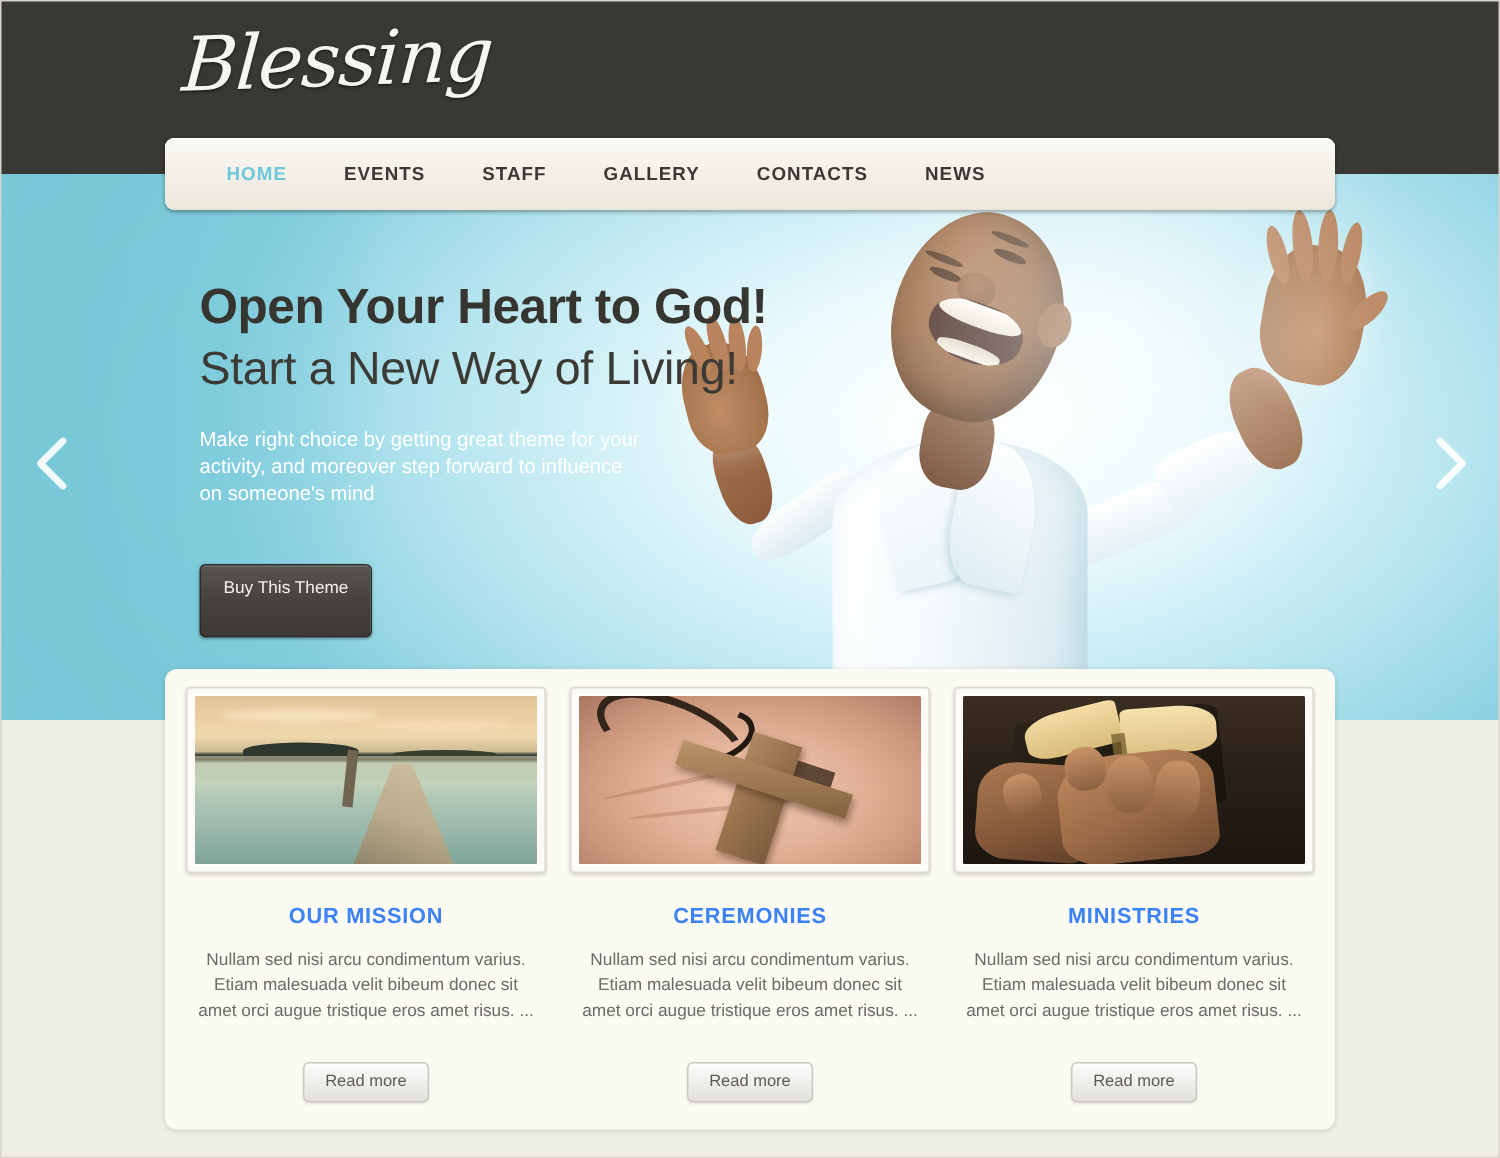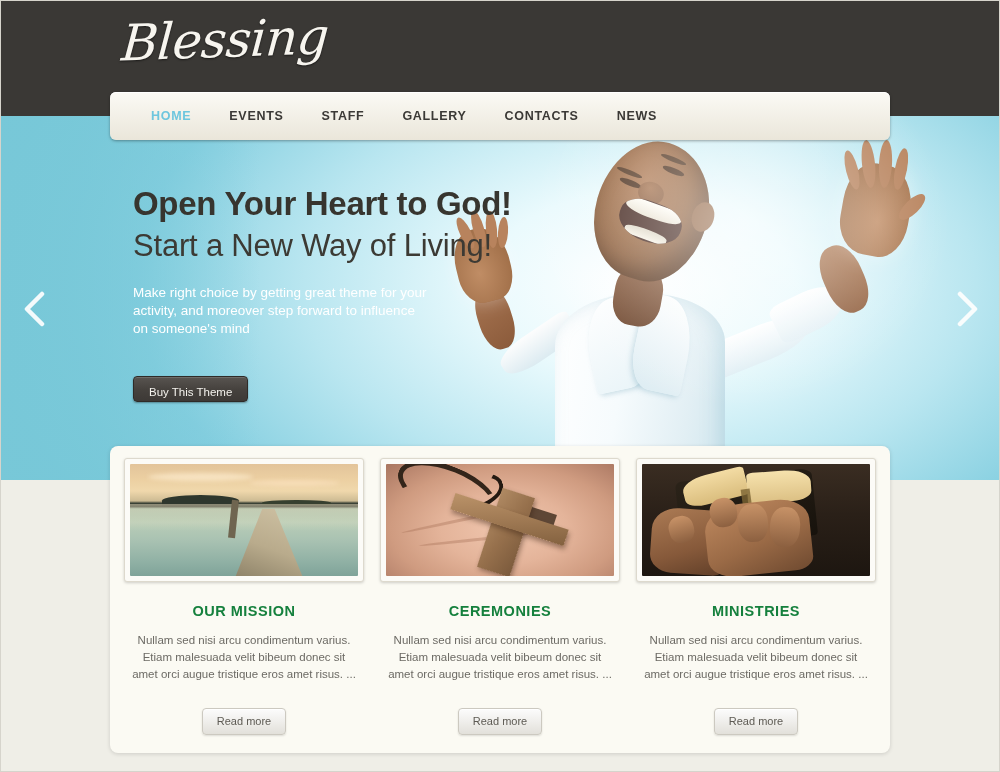--- a/index.html
+++ b/index.html
@@ -341,21 +341,21 @@
     line-height: 18px;
     color: #ffffff;
     width: 300px;
   }
   #buy-btn {
     margin-top: 38px;
     display: inline-block;
     background: linear-gradient(180deg,#585450 0%, #46423e 50%, #3d3936 100%);
     color: #f3f1ec;
     font-size: 11.5px;
-    padding: 9px 15px 3px;
+    padding: 9px 15px 26px;
     border-radius: 4px;
     border: 1px solid #2e2b28;
     box-shadow: 0 1px 2px rgba(0,0,0,.35), inset 0 1px 0 rgba(255,255,255,.14);
     cursor: pointer;
     user-select: none;
   }
 
   
   .slider-arrow {
     position: absolute;
@@ -528,21 +528,21 @@
   .bible-mark {
     position:absolute; left:58%; top:40%; width:5%; height:9%;
     background:#caa24e; border-radius:2px; transform: rotate(-6deg);
   }
 
   
   .card-title {
     margin-top: 21px;
     font-size: 14.5px;
     font-weight: bold;
-    color: #15803d;
+    color: #3b82f6;
     letter-spacing: .5px;
   }
   .card-text {
     margin-top: 13px;
     font-size: 11.5px;
     line-height: 17px;
     color: #6c6a64;
     padding: 0 8px;
   }
   .read-more {

